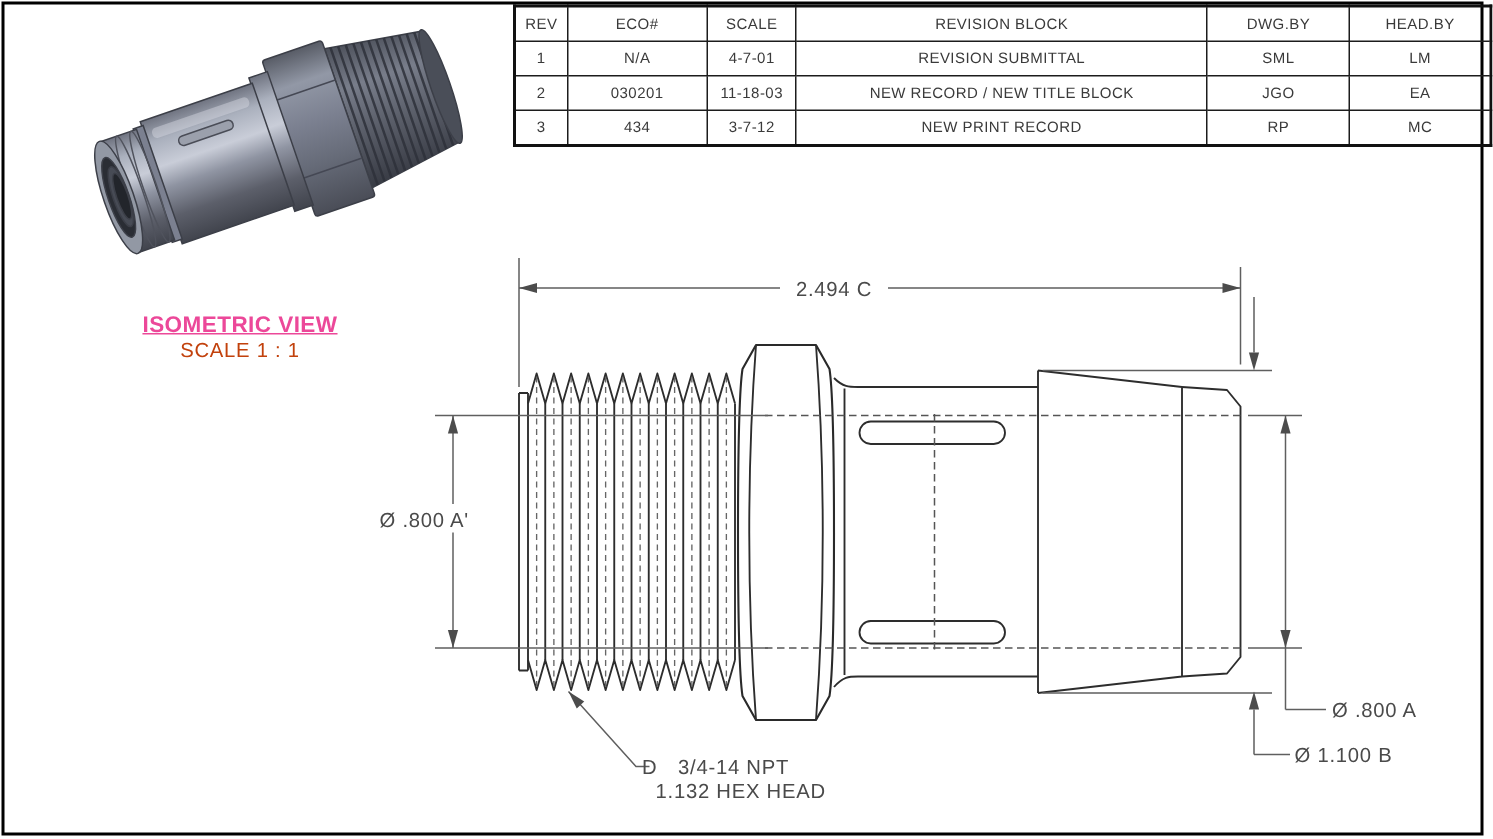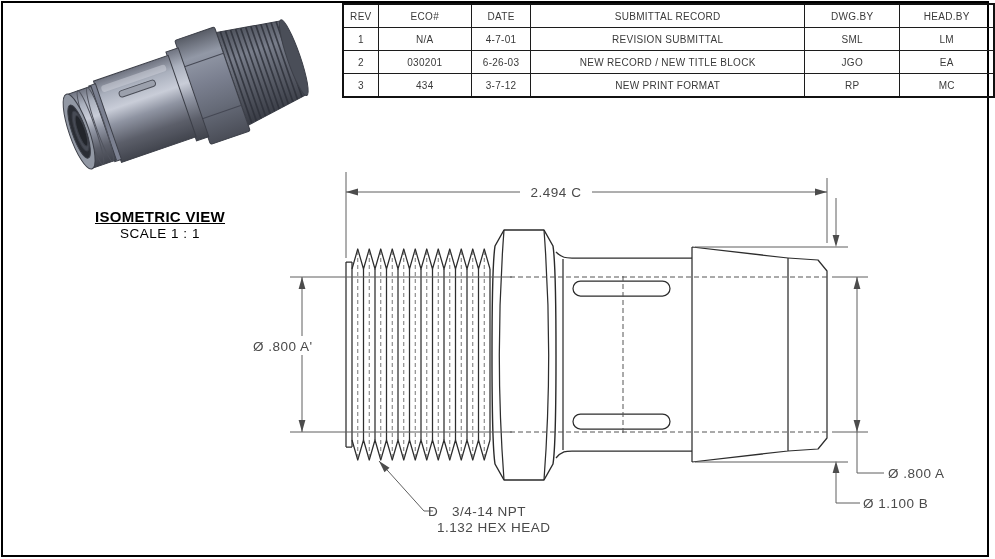--- a/index.html
+++ b/index.html
@@ -6,22 +6,22 @@
   body{width:995px;height:559px;position:relative;font-family:"Liberation Sans",sans-serif;}
   .sheet{position:absolute;left:1px;top:1px;width:988px;height:556px;border:2px solid #000;box-sizing:border-box;background:#fff;}
   
   .rev-table{position:absolute;left:342px;top:3px;border-collapse:collapse;table-layout:fixed;padding-left:11px;}
   .rev-table td{border:1.4px solid #1c1c1c;text-align:center;vertical-align:middle;
     font-size:10px;color:#3a3a3a;letter-spacing:.3px;padding:0 2px;height:22px;white-space:nowrap;overflow:hidden;}
   .rev-table{border:2px solid #111;}
   .c-rev{width:30px}.c-eco{width:90px}.c-date{width:55px}.c-rec{width:272px}.c-dwg{width:92px}.c-appr{width:90px}
   
   .iso-label{position:absolute;left:70px;top:208px;width:180px;text-align:center;}
-  .iso-title{font-size:15px;font-weight:bold;color:#000000;text-decoration:underline;letter-spacing:.3px;}
-  .iso-scale{font-size:13.5px;color:#000000;letter-spacing:.5px;margin-top:1px;}
+  .iso-title{font-size:15px;font-weight:bold;color:#ec4899;text-decoration:underline;letter-spacing:.3px;}
+  .iso-scale{font-size:13.5px;color:#c2410c;letter-spacing:.5px;margin-top:1px;}
   .iso-view{position:absolute;left:12px;top:0px;}
   .ortho{position:absolute;left:0;top:0;}
   
   .part{stroke:#2d2d2d;stroke-width:1.25;fill:none;stroke-linejoin:round;}
   .part-heavy{stroke:#2a2a2a;stroke-width:1.4;fill:none;stroke-linejoin:round;}
   .thin{stroke:#5f5f5f;stroke-width:1;fill:none;}
   .dash{stroke:#555;stroke-width:1;fill:none;stroke-dasharray:5 3;}
   .dash2{stroke:#666;stroke-width:.9;fill:none;stroke-dasharray:4 3;}
   .arrow{fill:#4c4c4c;stroke:none;}
   .dimtext{font-family:"Liberation Sans",sans-serif;font-size:13.5px;fill:#4a4a4a;letter-spacing:.5px;}
@@ -79,46 +79,46 @@
 <div class="iso-label">
   <div class="iso-title">ISOMETRIC VIEW</div>
   <div class="iso-scale">SCALE 1 : 1</div>
 </div>
 
 <table class="rev-table">
   <tbody>
       <tr>
     <td class="c-rev">REV</td>
     <td class="c-eco">ECO#</td>
-    <td class="c-date">DATE</td>
-    <td class="c-rec">SUBMITTAL RECORD</td>
+    <td class="c-date">SCALE</td>
+    <td class="c-rec">REVISION BLOCK</td>
     <td class="c-dwg">DWG.BY</td>
     <td class="c-appr">HEAD.BY</td>
   </tr>
   <tr>
     <td>1</td>
     <td>N/A</td>
     <td>4-7-01</td>
     <td>REVISION SUBMITTAL</td>
     <td>SML</td>
     <td>LM</td>
   </tr>
   <tr>
     <td>2</td>
     <td>030201</td>
-    <td>6-26-03</td>
+    <td>11-18-03</td>
     <td>NEW RECORD / NEW TITLE BLOCK</td>
     <td>JGO</td>
     <td>EA</td>
   </tr>
   <tr>
     <td>3</td>
     <td>434</td>
     <td>3-7-12</td>
-    <td>NEW PRINT FORMAT</td>
+    <td>NEW PRINT RECORD</td>
     <td>RP</td>
     <td>MC</td>
   </tr>
 </tbody>
   </table>
 
 <svg class="ortho" width="995" height="559" viewBox="0 0 995 559">
 
   <g>
     <path class="part" d="M346 262 H352 M346 262 V447 M346 447 H352"></path>

